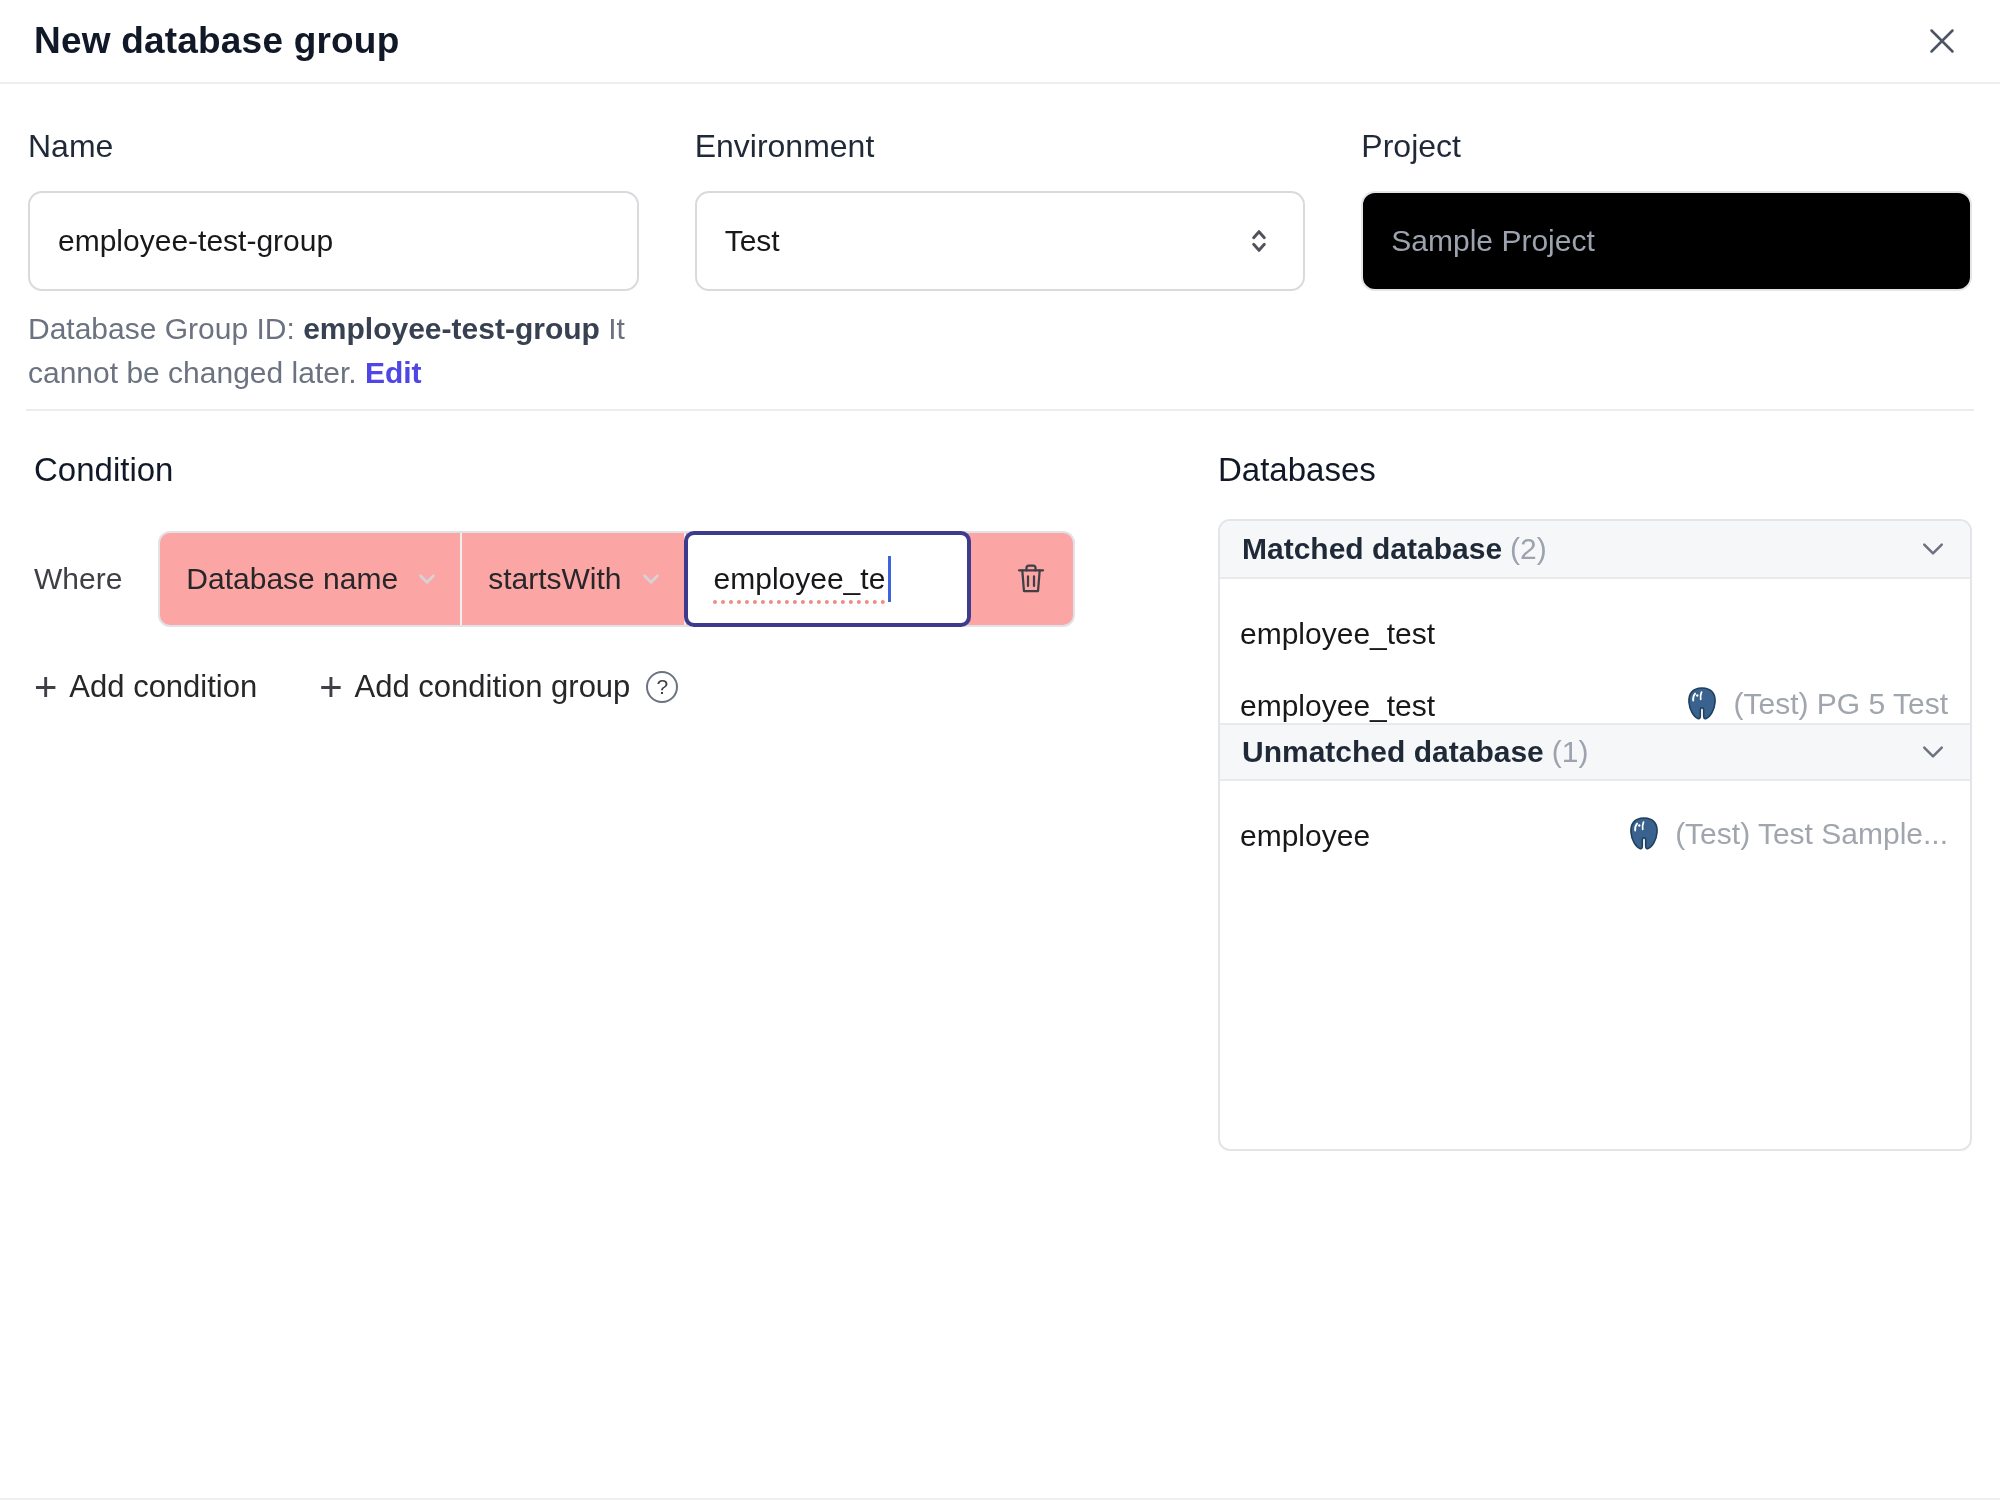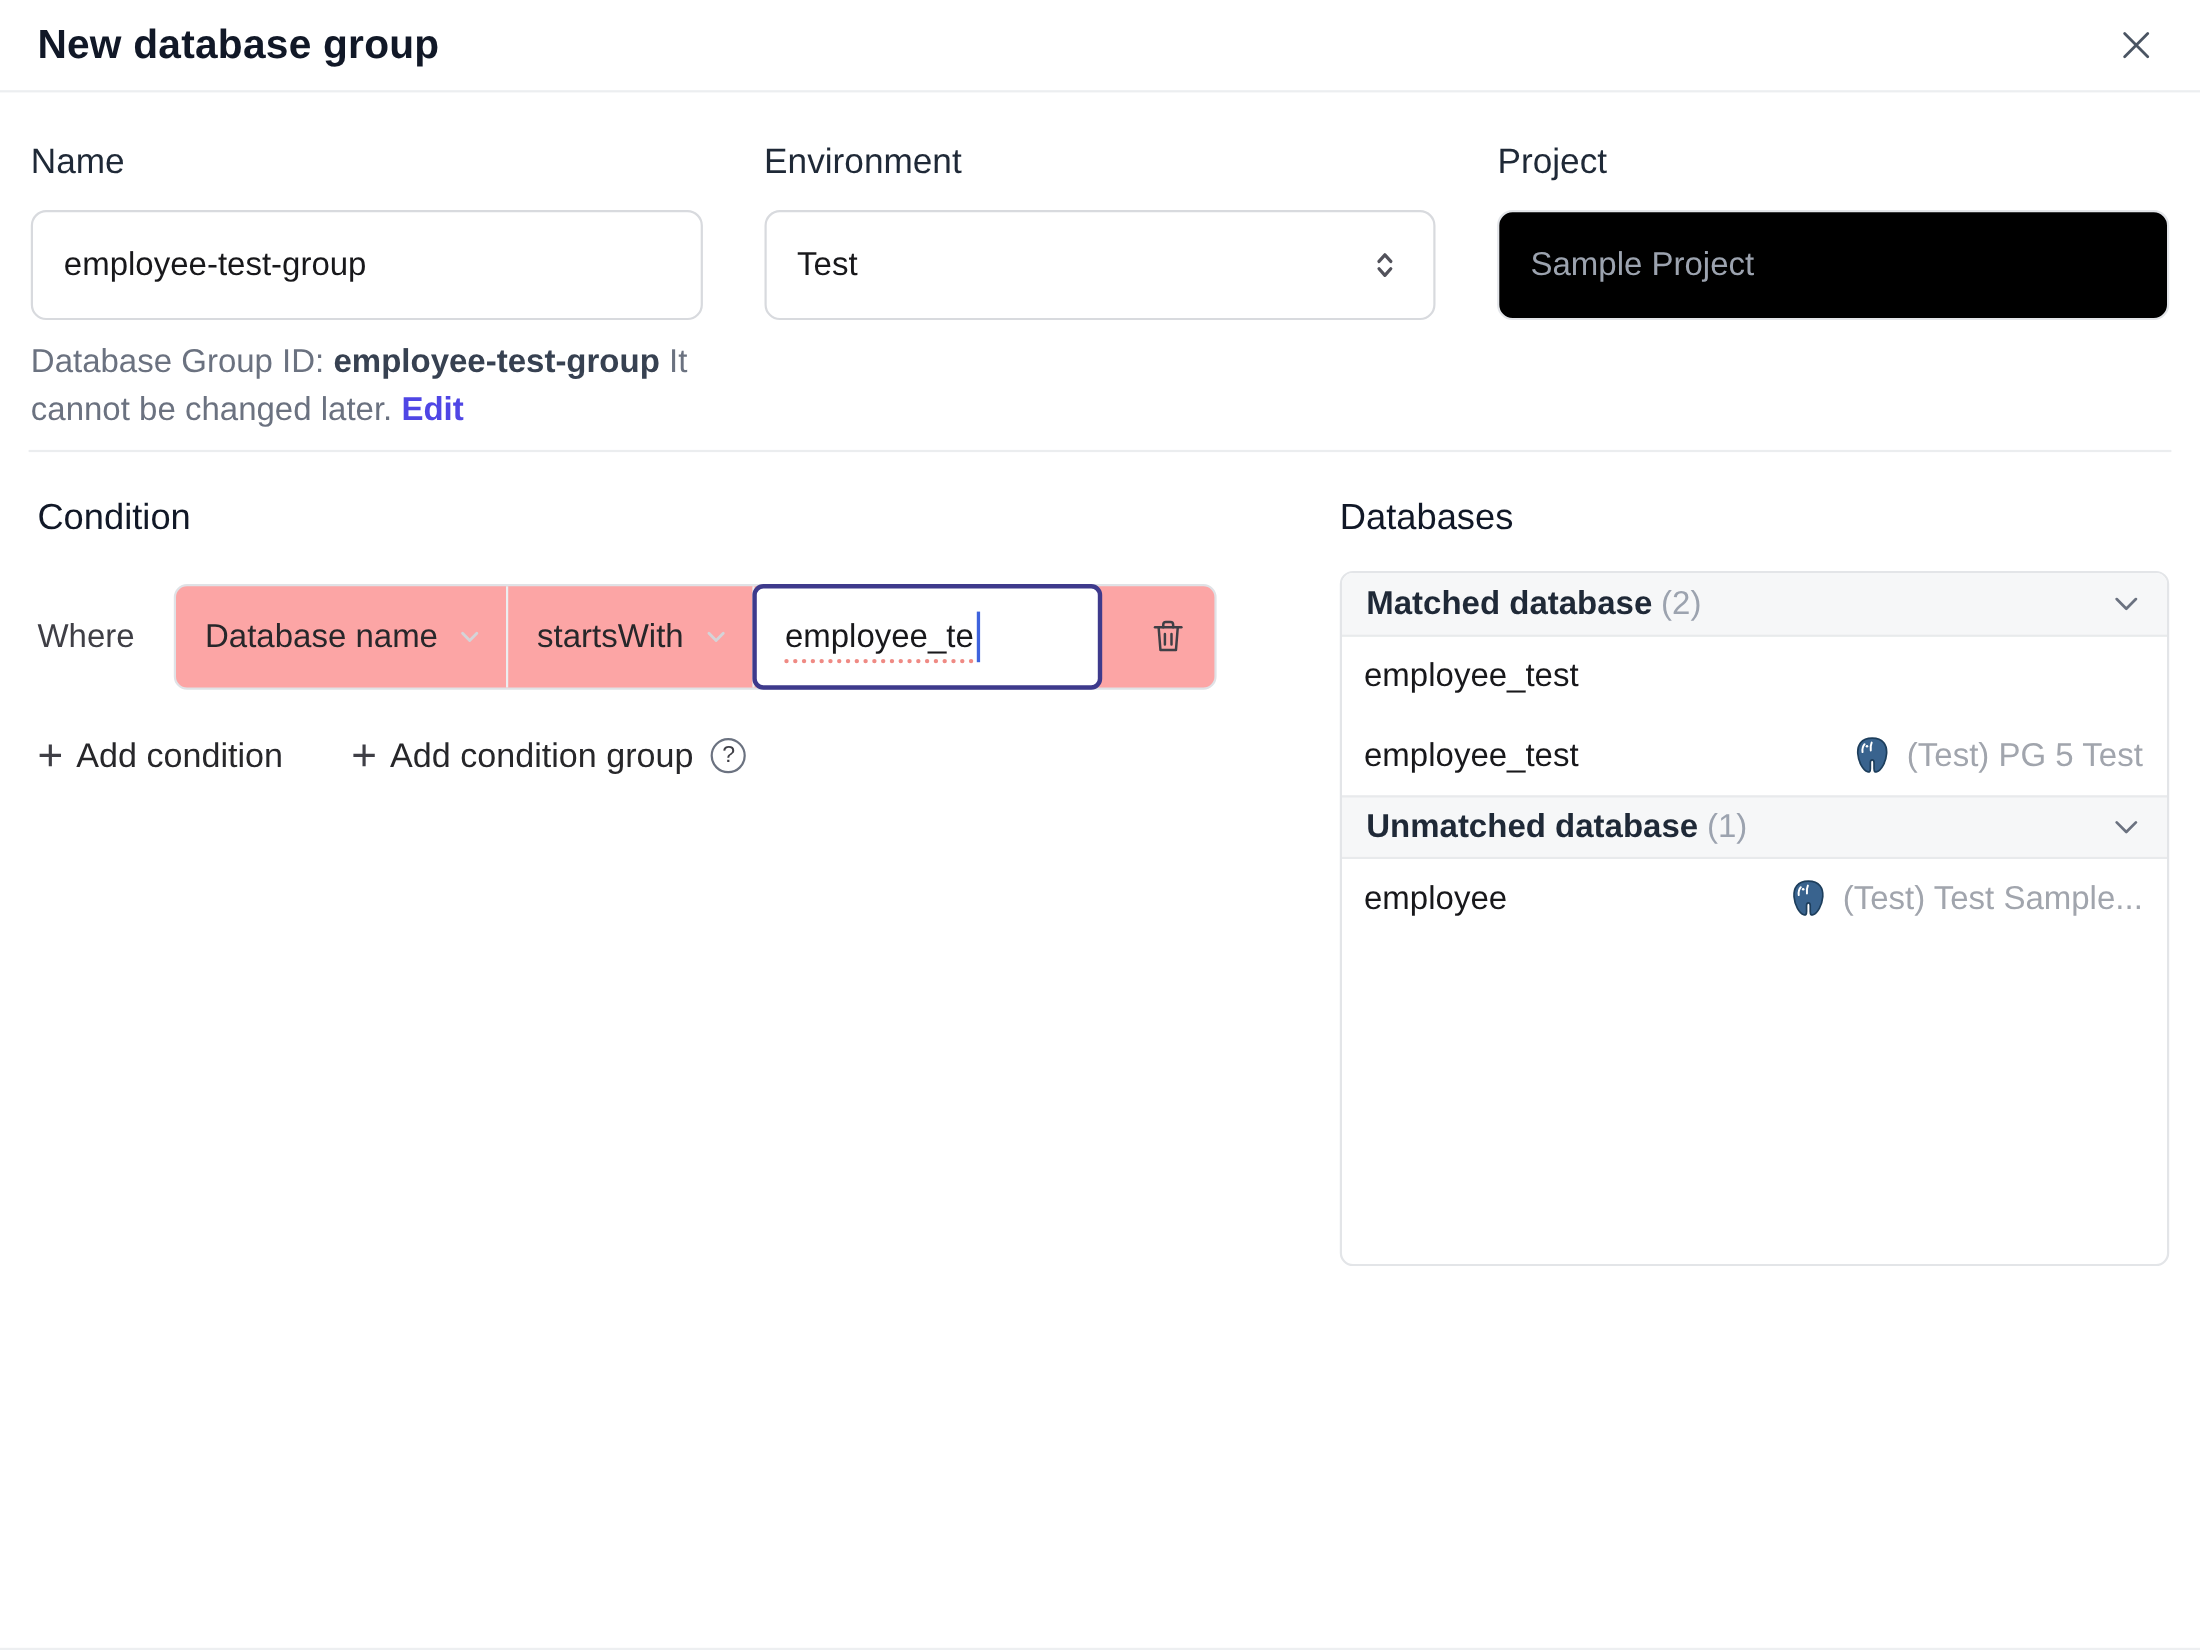--- a/index.html
+++ b/index.html
@@ -106,21 +106,21 @@
     padding: 0 20px 0 26px;
     border-right: 2px solid #eceef0;
   }
   .cond-seg svg { width: 26px; height: 26px; color: #d4d4d8; }
   .cond-input {
     position: relative;
     margin: -2px 18px -2px -2px;
     border: 4px solid #3e3a8c;
     border-radius: 10px;
     background: #fff;
-    width: 318px;
+    width: 287px;
     display: flex; align-items: center;
     padding: 0 26px;
     z-index: 1;
     cursor: text;
   }
   .cond-value {
     font-size: 30px; color: #18181b;
     text-decoration: underline dotted #ef8a84;
     text-decoration-thickness: 4px;
     text-underline-offset: 11px;
@@ -165,21 +165,21 @@
     border-top: 2px solid #e8eaec;
     border-bottom: 2px solid #e8eaec;
     cursor: pointer;
   }
   .panel-header:first-child { border-top: none; }
   .ph-title { font-size: 30px; font-weight: 700; color: #1f2937; }
   .ph-count { font-size: 30px; color: #9ca3af; font-weight: 400; margin-left: 8px; }
   .panel-header svg { width: 30px; height: 30px; color: #6b7280; }
   .db-row {
     height: 72px;
-    display: flex; align-items: center; justify-content: space-between;
+    display: flex; align-items: flex-end; justify-content: space-between;
     padding: 0 22px 0 20px;
     background: #fff;
     cursor: default;
   }
   .db-name { font-size: 30px; color: #18181b; }
   .db-instance { display: flex; align-items: center; gap: 12px; }
   .db-instance .inst-label { font-size: 30px; color: #a1a5ad; white-space: nowrap; }
   .engine-icon { width: 38px; height: 38px; flex: 0 0 auto; }
 
   .bottom-edge {

